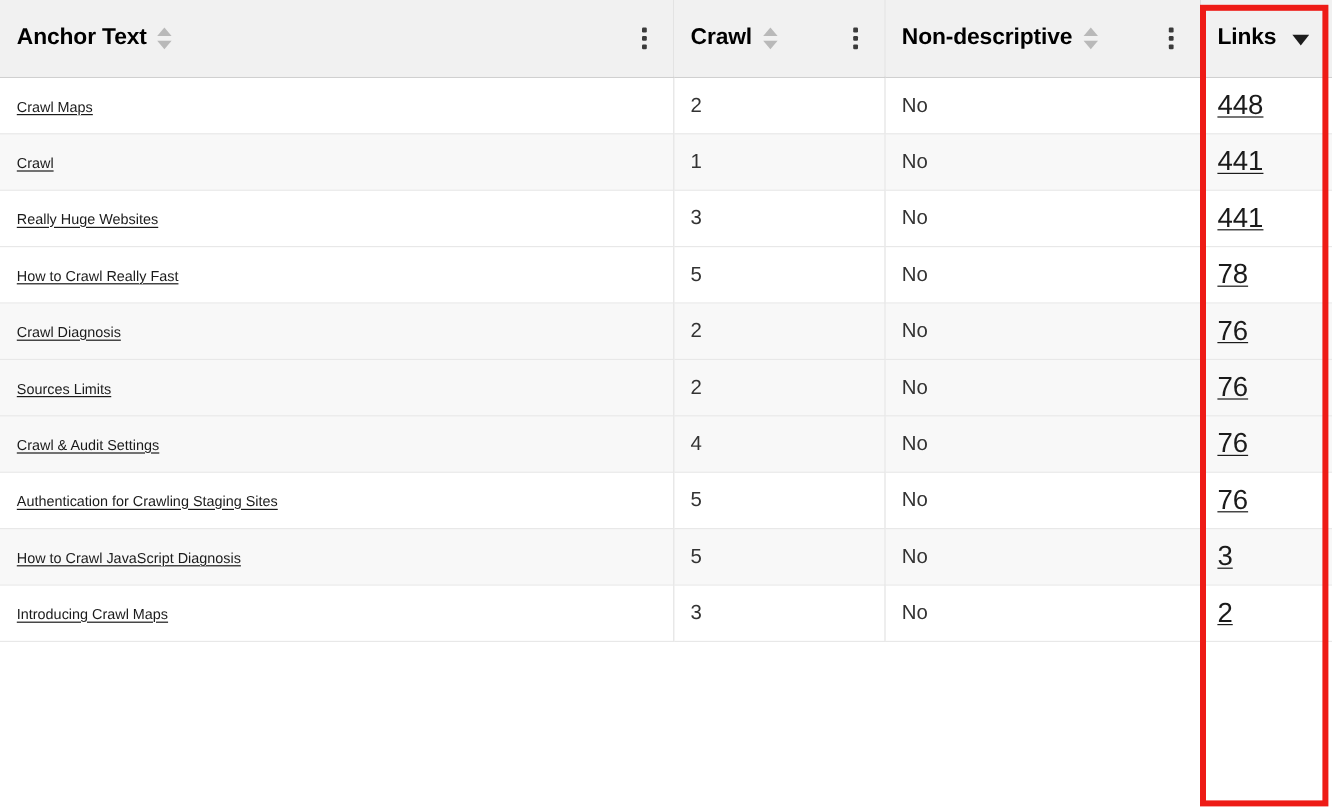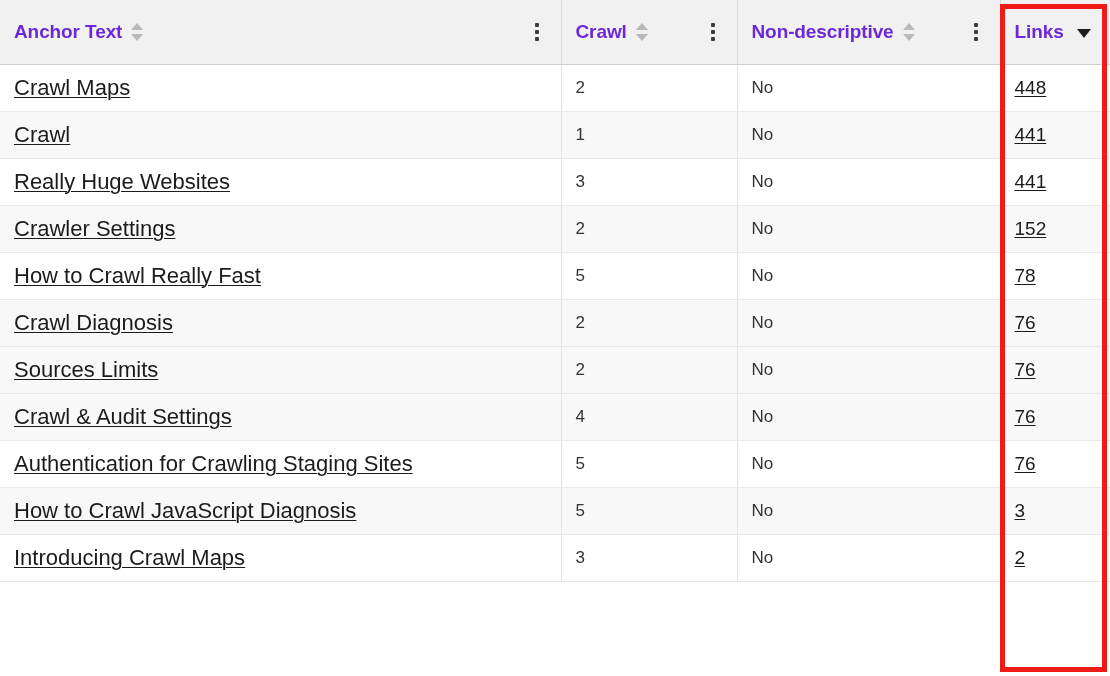--- a/index.html
+++ b/index.html
@@ -44,21 +44,21 @@
     height: 64px;
     padding: 0 14px;
     margin: 0;
     background: #f1f1f1;
     border-right: 1px solid #dcdcdc;
     border-bottom: 1px solid #d0d0d0;
     text-align: left;
     vertical-align: middle;
     font-weight: bold;
     font-size: 19px;
-    color: #6d28d9;
+    color: #000000;
     box-sizing: border-box;
     position: relative;
   }
   thead th:last-child { border-right: none; }
 
   .th-inner {
     display: flex;
     align-items: center;
     justify-content: space-between;
     width: 100%;
@@ -153,22 +153,22 @@
   tbody tr.row-even td { background: #f8f8f8; }
 
   td.cell-anchor a,
   td.cell-links a {
     color: #1b1b1b;
     text-decoration: underline;
     text-underline-offset: 2px;
     text-decoration-thickness: 1px;
     cursor: pointer;
   }
-  td.cell-anchor a { font-size: 22px; }
-  td.cell-links a  { font-size: 19px; }
+  td.cell-anchor a { font-size: 12px; }
+  td.cell-links a  { font-size: 23px; }
 
   td.cell-words, td.cell-nondesc { color: #333333; }
 
   
   .highlight-box {
     position: absolute;
     border: 5px solid #ee1b16;
     pointer-events: none;
     box-sizing: border-box;
     z-index: 20;
@@ -256,26 +256,20 @@
           <td class="cell-words">1</td>
           <td class="cell-nondesc">No</td>
           <td class="cell-links"><a>441</a></td>
         </tr>
         <tr class="row-odd">
           <td class="cell-anchor"><a>Really Huge Websites</a></td>
           <td class="cell-words">3</td>
           <td class="cell-nondesc">No</td>
           <td class="cell-links"><a>441</a></td>
         </tr>
-        <tr class="row-even">
-          <td class="cell-anchor"><a>Crawler Settings</a></td>
-          <td class="cell-words">2</td>
-          <td class="cell-nondesc">No</td>
-          <td class="cell-links"><a>152</a></td>
-        </tr>
         <tr class="row-odd">
           <td class="cell-anchor"><a>How to Crawl Really Fast</a></td>
           <td class="cell-words">5</td>
           <td class="cell-nondesc">No</td>
           <td class="cell-links"><a>78</a></td>
         </tr>
         <tr class="row-even">
           <td class="cell-anchor"><a>Crawl Diagnosis</a></td>
           <td class="cell-words">2</td>
           <td class="cell-nondesc">No</td>

